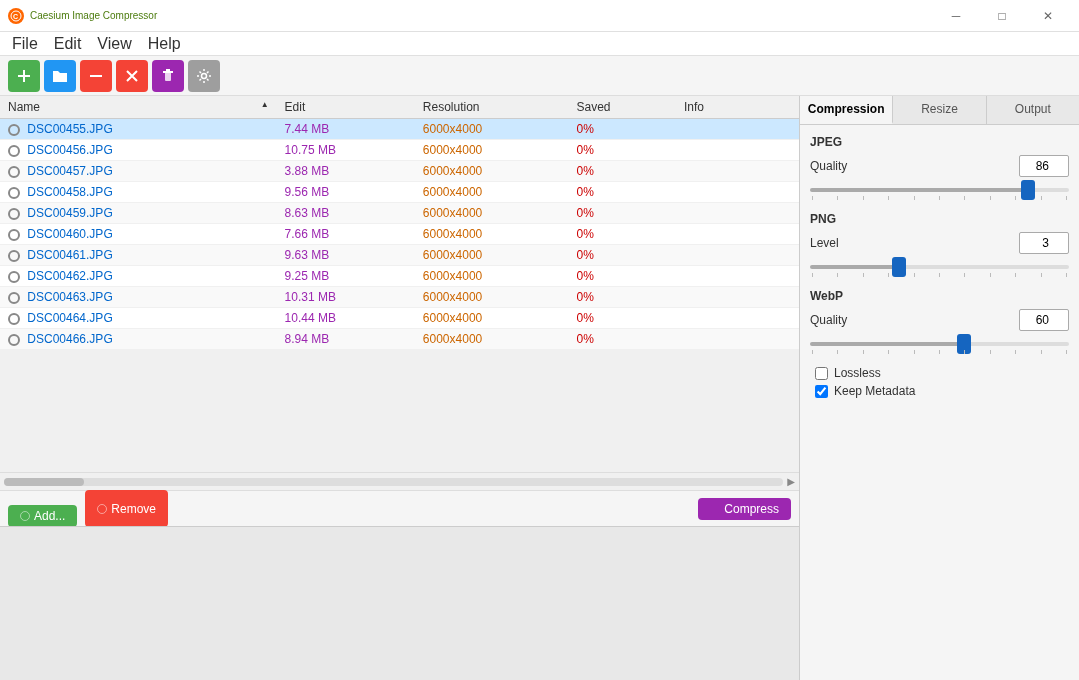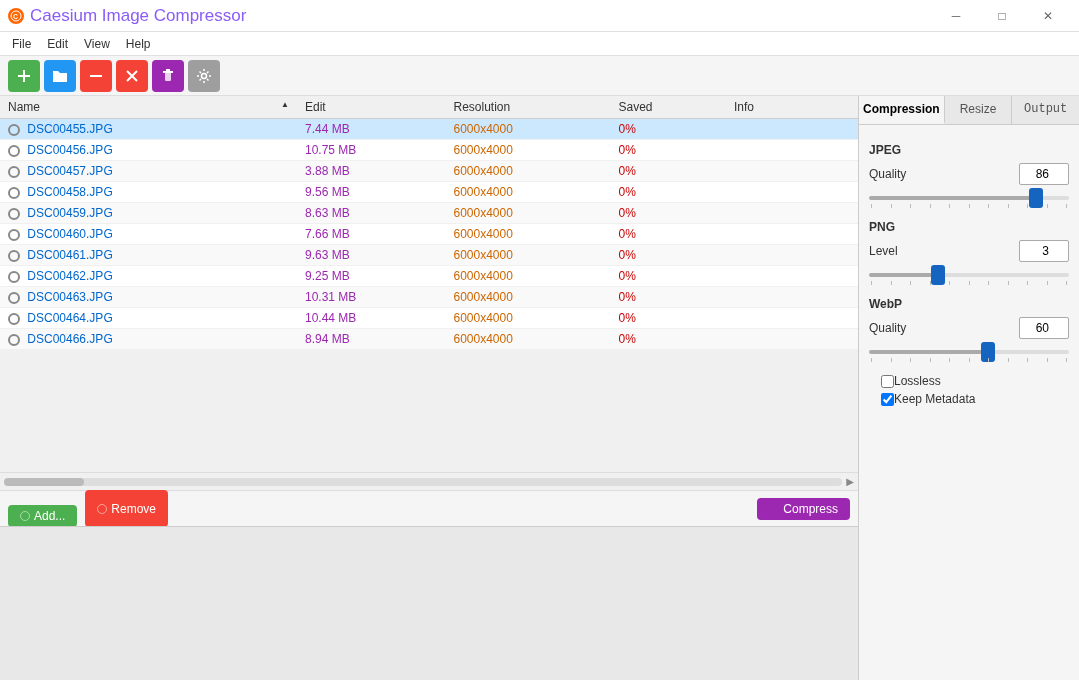--- a/index.html
+++ b/index.html
@@ -6,35 +6,35 @@
     body { font-family: 'Segoe UI', sans-serif; font-size: 12px; background: #f0f0f0; overflow: hidden; }
     
     
     .title-bar {
       display: flex; align-items: center; justify-content: space-between;
       background: #ffffff; height: 32px; padding: 0 8px;
       border-bottom: 1px solid #e0e0e0;
     }
     .title-bar-left { display: flex; align-items: center; gap: 6px; }
     .title-bar-icon { width: 16px; height: 16px; background: #ff6600; border-radius: 50%; display: flex; align-items: center; justify-content: center; }
-    .title-bar-text { font-size: 17px; color: #8b5cf6; }
+    .title-bar-text { font-size: 10px; color: #4d7c0f; }
     .title-bar-controls { display: flex; gap: 0; }
     .title-btn {
       width: 46px; height: 32px; border: none; background: transparent;
       cursor: pointer; display: flex; align-items: center; justify-content: center;
       font-size: 12px; color: #666;
     }
 
     
     .menu-bar {
       display: flex; align-items: center; background: #ffffff;
       height: 24px; padding: 0 4px; border-bottom: 1px solid #e0e0e0;
     }
     .menu-item {
-      padding: 2px 8px; font-size: 12px; color: #333; cursor: pointer;
+      padding: 2px 8px; font-size: 16px; color: #333; cursor: pointer;
     }
 
     
     .toolbar {
       display: flex; align-items: center; background: #f5f5f5;
       height: 40px; padding: 0 8px; gap: 4px; border-bottom: 1px solid #ddd;
     }
     .tool-btn {
       width: 32px; height: 32px; border: none; border-radius: 4px;
       cursor: pointer; display: flex; align-items: center; justify-content: center;
@@ -84,57 +84,57 @@
     .action-btn {
       padding: 4px 12px; border: none; border-radius: 4px; cursor: pointer;
       font-size: 12px; display: flex; align-items: center; gap: 4px;
     }
     .action-btn.add { background: #4caf50; color: white; margin-top: 15px; }
     .action-btn.remove { background: #f44336; color: white; }
     .action-btn.compress { background: #9c27b0; color: white; }
 
     
     .right-panel {
-      width: 221px; background: #f5f5f5; display: flex; flex-direction: column;
+      width: 280px; background: #f5f5f5; display: flex; flex-direction: column;
       border-left: 1px solid #ccc;
     }
     .tab-bar {
       display: flex; background: #e8e8e8; border-bottom: 1px solid #ccc;
     }
     .tab {
       flex: 1; padding: 6px 4px; text-align: center; font-size: 12px;
       cursor: pointer; color: #555; border-right: 1px solid #ccc;
     }
-    .tab:last-child { border-right: none; font-family: Liberation Mono, monospace; }
+    .tab:last-child { border-right: none; }
     .tab.active { background: #f5f5f5; color: #000; font-weight: bold; border-bottom: 2px solid #f5f5f5; }
 
     .compression-panel { padding: 10px; }
     .section-title { font-weight: bold; font-size: 12px; color: #333; margin-bottom: 6px; margin-top: 8px; }
-    .section-title:first-child { margin-top: 8px; }
+    .section-title:first-child { margin-top: 0; }
 
     .quality-row { display: flex; align-items: center; justify-content: space-between; margin-bottom: 4px; }
     .quality-label { font-size: 12px; color: #333; }
     .quality-input {
       width: 50px; height: 22px; border: 1px solid #aaa; border-radius: 2px;
       text-align: right; font-size: 12px; padding: 0 4px;
       background: white;
     }
     
     input[type="range"] {
       width: 100%; -webkit-appearance: none; appearance: none;
       height: 4px; background: #ddd; border-radius: 2px; outline: none;
       margin: 6px 0;
     }
     input[type="range"]::-webkit-slider-thumb {
       -webkit-appearance: none; appearance: none;
       width: 14px; height: 20px; background: #1565c0;
       border-radius: 3px; cursor: pointer;
     }
 
-    .checkbox-row { display: flex; align-items: center; margin: 4px 12px; }
+    .checkbox-row { display: flex; align-items: center; gap: 6px; margin: 4px 5px; }
     .checkbox-row input[type="checkbox"] { cursor: pointer; }
     .checkbox-row label { font-size: 12px; color: #333; cursor: pointer; }
 
     
     .left-split {
       display: flex; flex-direction: column; flex: 1; overflow: hidden;
     }
     .top-section {
       height: 430px; overflow: hidden; display: flex; flex-direction: column;
     }

